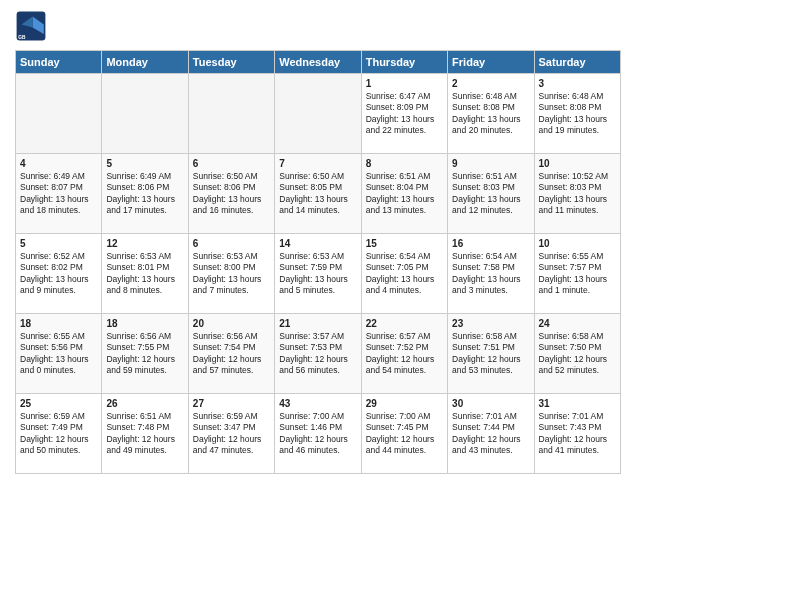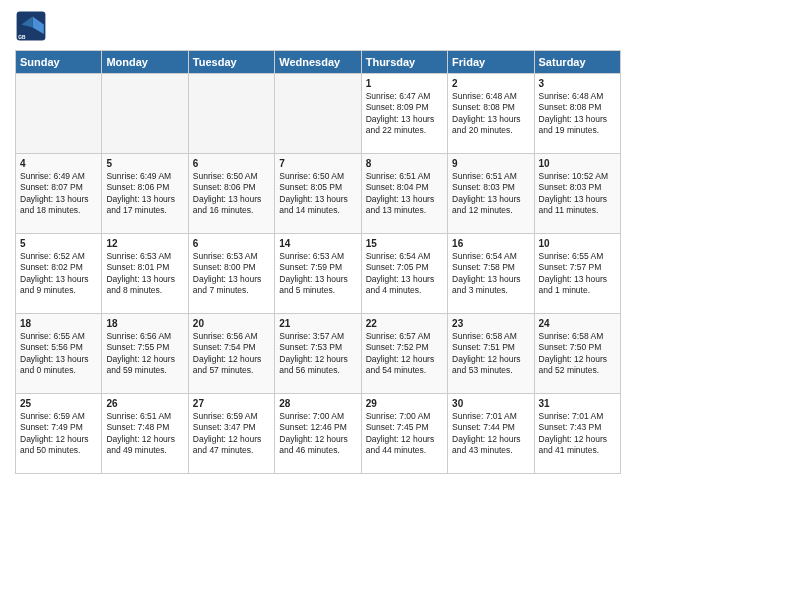--- a/index.html
+++ b/index.html
@@ -298,23 +298,23 @@
 Sunset: 7:48 PM
 Daylight: 12 hours and 49 minutes.</div>
           </td>
           <td>
             <span class="day-num">27</span>
             <div class="day-info">Sunrise: 6:59 AM
 Sunset: 3:47 PM
 Daylight: 12 hours and 47 minutes.</div>
           </td>
           <td>
-            <span class="day-num">28</span>
+            <span class="day-num">43</span>
             <div class="day-info">Sunrise: 7:00 AM
-Sunset: 12:46 PM
+Sunset: 1:46 PM
 Daylight: 12 hours and 46 minutes.</div>
           </td>
           <td>
             <span class="day-num">29</span>
             <div class="day-info">Sunrise: 7:00 AM
 Sunset: 7:45 PM
 Daylight: 12 hours and 44 minutes.</div>
           </td>
           <td>
             <span class="day-num">30</span>

